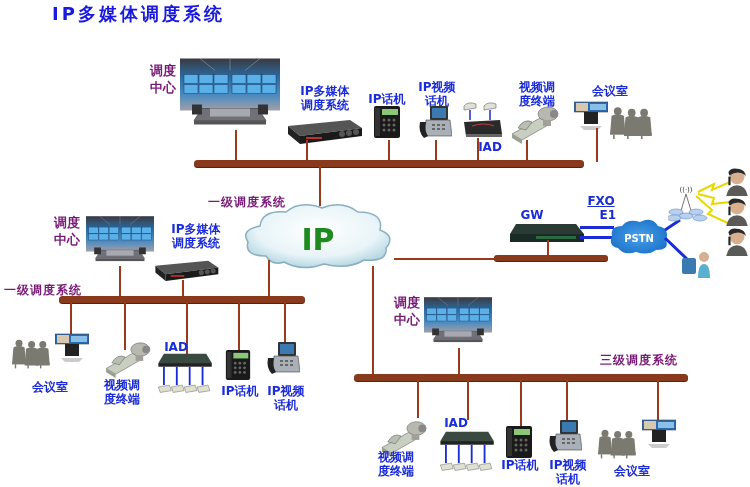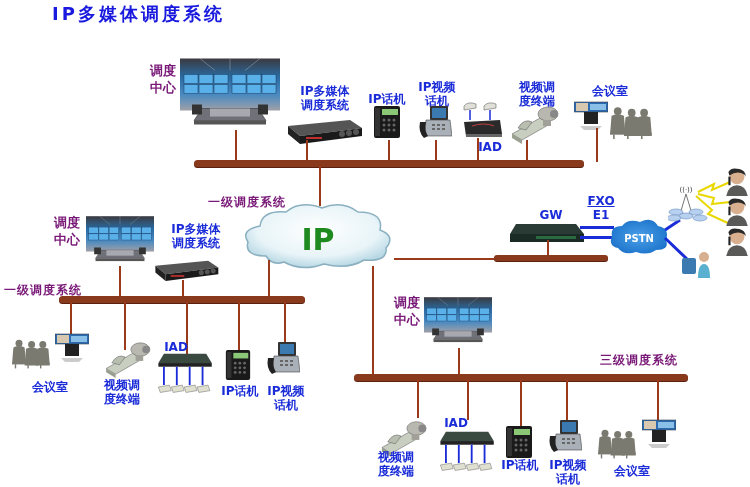--- a/index.html
+++ b/index.html
@@ -239,23 +239,23 @@
 <div class="abs sysname" style="left:208px;top:160px;margin-top:34px;">一级调度系统</div>
 <div class="abs vline" style="left:319px;top:166px;height:40px;"></div>
 
 <svg class="abs" style="left:238px;top:200px;" width="160" height="72">
   <path d="M28 56 Q6 56 10 42 Q2 30 22 26 Q24 10 48 12 Q62 0 84 8 Q104 0 120 12 Q146 12 142 30 Q158 36 148 48 Q150 62 126 60 Q110 70 86 64 Q64 72 46 62 Q34 66 28 56 Z" fill="url(#cloudGrad)" stroke="#8ab0c0" stroke-width="1.5"></path>
   <text x="80" y="50" text-anchor="middle" font-family="DejaVu Sans, sans-serif" font-size="30" font-weight="bold" fill="#1f8a1f">IP</text>
 </svg>
 
 <div class="abs vline" style="left:394px;top:258px;width:100px;height:2px;"></div>
 
-<div class="abs lbl-blue" style="left:536px;top:208px;width:30px;">GW</div>
+<div class="abs lbl-blue" style="left:517px;top:208px;width:30px;">GW</div>
 <div class="abs lbl-blue" style="left:586px;top:194px;width:30px;text-decoration:underline;">FXO</div>
-<div class="abs lbl-blue" style="left:586px;top:208px;width:30px;">E1</div>
+<div class="abs lbl-blue" style="left:586px;top:208px;width:30px;text-align:right;">E1</div>
 <svg class="abs" style="left:510px;top:222px;" width="76" height="22">
   <path d="M6 2 L66 2 L74 12 L0 12 Z" fill="#2a3a34"></path>
   <rect x="0" y="12" width="74" height="8" fill="#1a2a24"></rect>
   <rect x="26" y="14" width="40" height="3" fill="#2a6a40"></rect>
 </svg>
 <div class="abs bline" style="left:580px;top:226px;width:34px;height:3px;"></div>
 <div class="abs bline" style="left:580px;top:236px;width:34px;height:3px;"></div>
 <svg class="abs" style="left:608px;top:216px;" width="62" height="40">
   <path d="M10 32 Q0 30 4 20 Q2 10 14 10 Q20 2 32 6 Q44 0 50 10 Q62 12 58 24 Q62 34 48 34 Q40 40 28 36 Q16 40 10 32 Z" fill="url(#pstnGrad)"></path>
   <text x="31" y="26" text-anchor="middle" font-family="DejaVu Sans, sans-serif" font-size="10" font-weight="bold" fill="#ffffff">PSTN</text>

